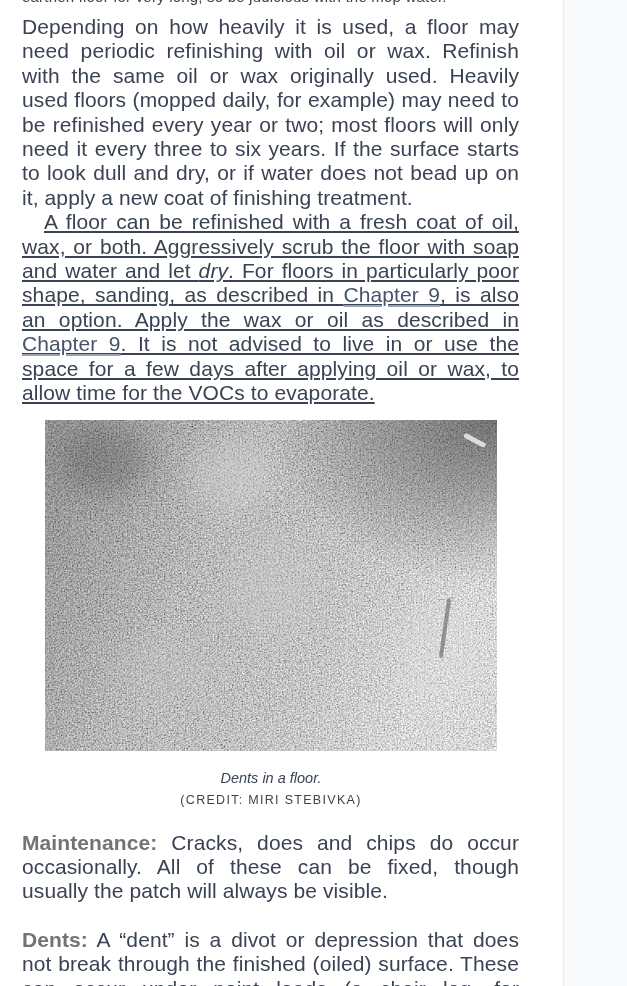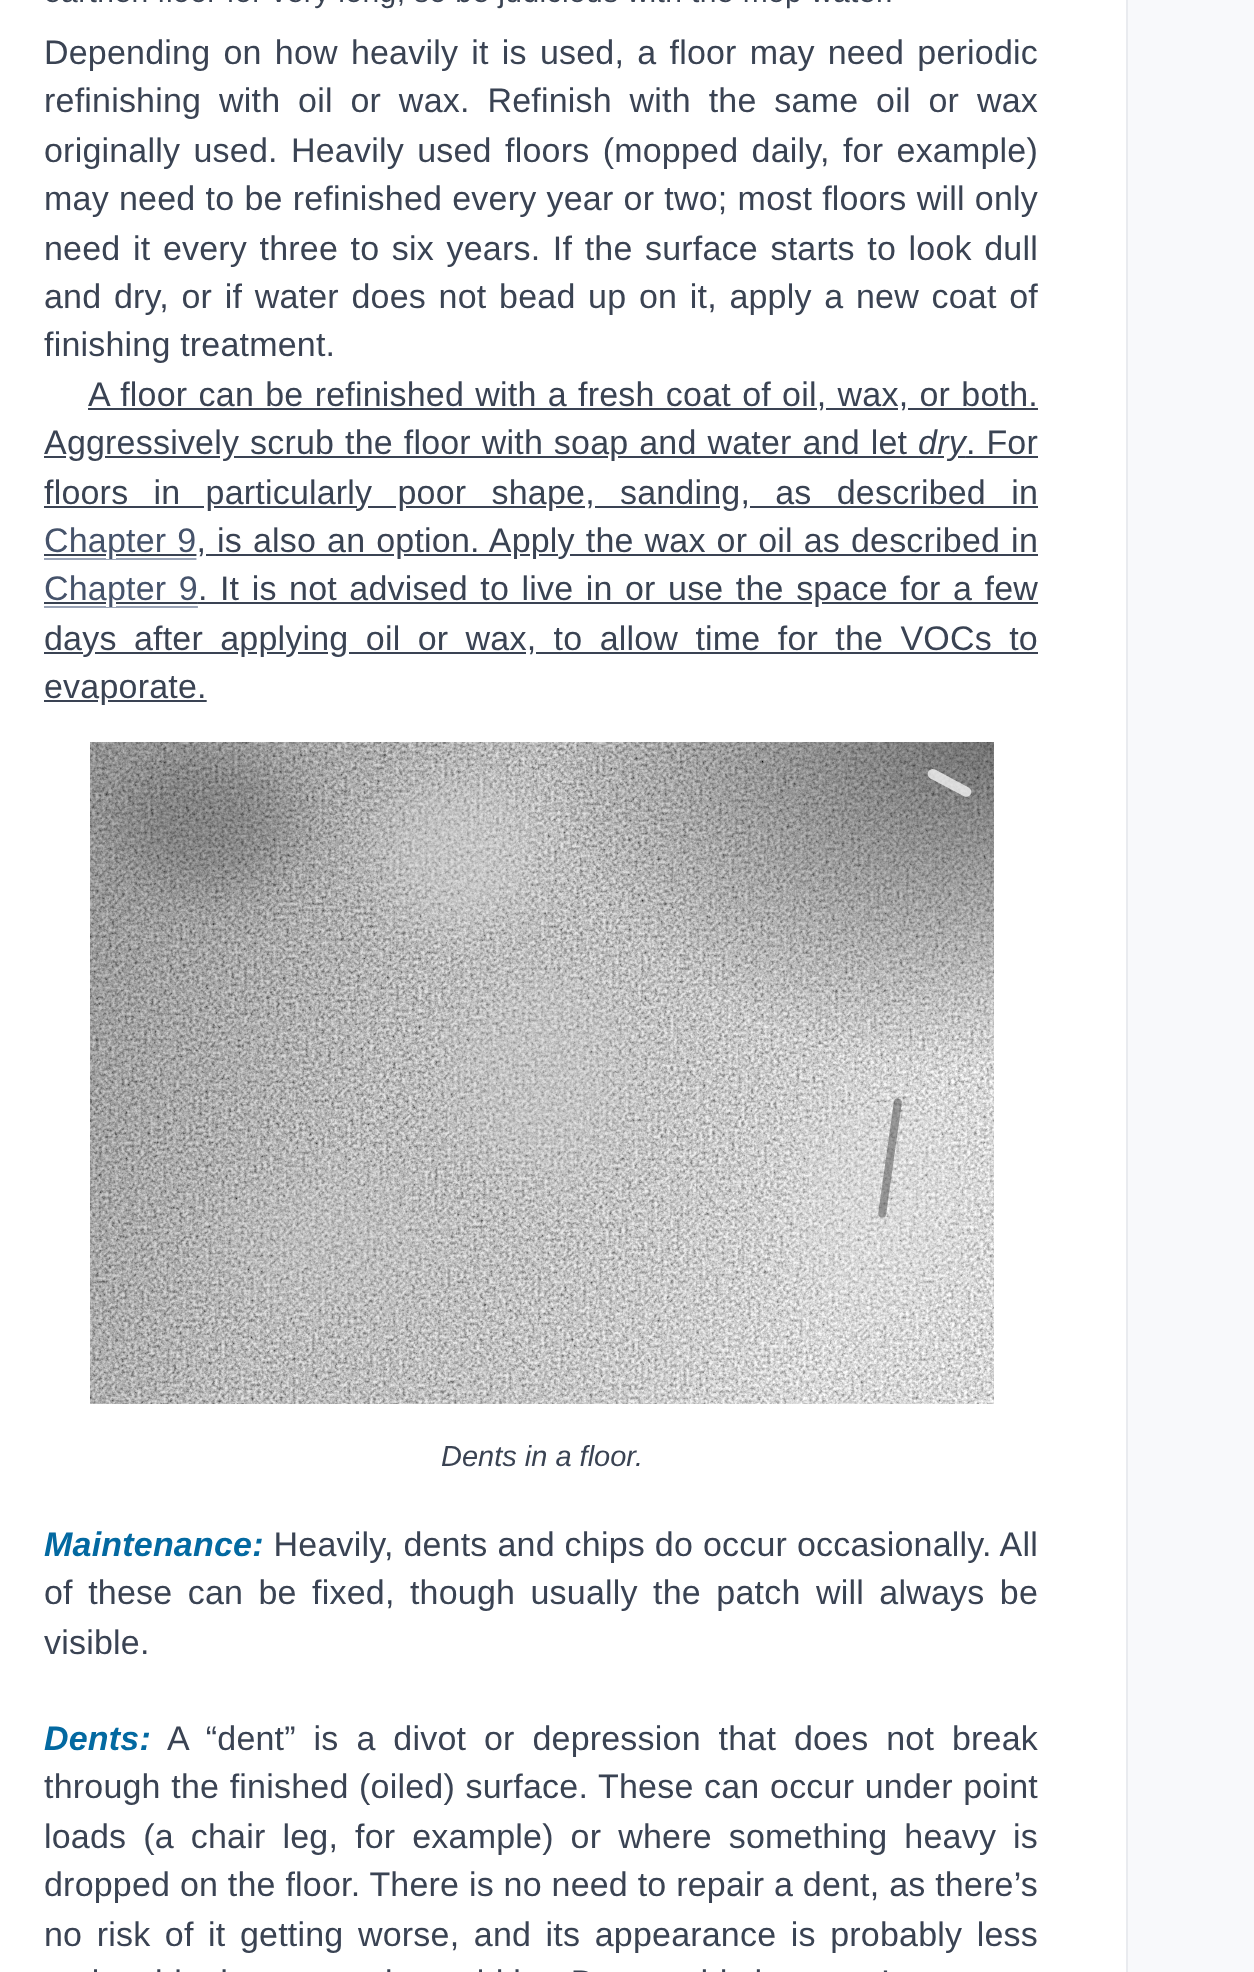--- a/index.html
+++ b/index.html
@@ -39,36 +39,36 @@
   }
   h2.section-heading {
     margin-top: 19px;
     font-size: 15.5px;
     font-weight: 700;
     letter-spacing: 1.8px;
     color: #2c3547;
   }
   p.body-para {
     margin-top: 8px;
-    font-size: 17px;
+    font-size: 21px;
     line-height: 24.4px;
     text-align: justify;
     letter-spacing: 0.1px;
   }
   p.indented { text-indent: 22px; margin-top: 0; text-decoration: underline; }
   p.spaced { margin-top: 24px; }
   a.chapter-link {
     color: #46536b;
     text-decoration: underline;
     text-decoration-color: #98a2b5;
     text-underline-offset: 3px;
     cursor: pointer;
   }
   .italic { font-style: italic; }
-  strong.lead-label { font-weight: 700; color: #0369a1; font-style: italic; }
+  strong.lead-label { font-weight: 700; color: #737373; }
   .figure-wrap {
     margin-top: 14px;
     margin-left: 23px;
     width: 452px;
   }
   .photo-frame {
     width: 452px;
     height: 331px;
     overflow: hidden;
     background: #8a8a8a;
@@ -141,20 +141,21 @@
           <ellipse cx="185" cy="55" rx="42" ry="38" fill="#d8d8d8" opacity="0.40" filter="url(#soft)"></ellipse>
           <ellipse cx="225" cy="165" rx="45" ry="55" fill="#cfcfcf" opacity="0.30" filter="url(#soft)"></ellipse>
           <ellipse cx="120" cy="250" rx="55" ry="35" fill="#c8c8c8" opacity="0.22" filter="url(#soft)"></ellipse>
           <ellipse cx="395" cy="230" rx="45" ry="60" fill="#e0e0e0" opacity="0.25" filter="url(#soft)"></ellipse>
           <ellipse cx="60" cy="40" rx="45" ry="35" fill="#222222" opacity="0.22" filter="url(#soft)"></ellipse>
           <rect x="418" y="18" width="24" height="5" rx="2.5" fill="#f2f2f2" opacity="0.8" transform="rotate(28 430 20)"></rect>
           <rect x="398" y="178" width="4" height="60" rx="2" fill="#3a3a3a" opacity="0.45" transform="rotate(8 400 208)"></rect>
         </svg>
       </div>
       <div class="caption">Dents in a floor.</div>
+      <div class="credit">(CREDIT: MIRI STEBIVKA)</div>
     </div>
 
-    <p class="body-para spaced"><strong class="lead-label">Maintenance:</strong><span> Heavily, dents and chips do occur occasionally. All of these can be fixed, though usually the patch will always be visible.</span></p>
+    <p class="body-para spaced"><strong class="lead-label">Maintenance:</strong><span> Cracks, does and chips do occur occasionally. All of these can be fixed, though usually the patch will always be visible.</span></p>
 
     <p class="body-para spaced"><strong class="lead-label">Dents:</strong><span> A “dent” is a divot or depression that does not break through the finished (oiled) surface. These can occur under point loads (a chair leg, for example) or where something heavy is dropped on the floor. There is no need to repair a dent, as there’s no risk of it getting worse, and its appearance is probably less noticeable than a repair would be. Dents add character!</span></p>
 
   </div>
 </div>
 
 </body></html>

